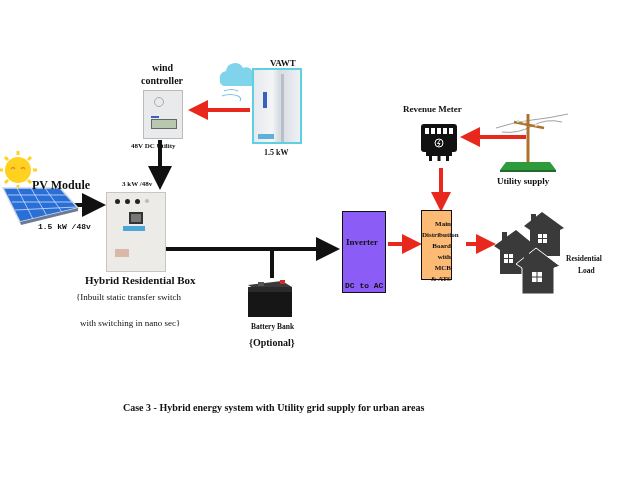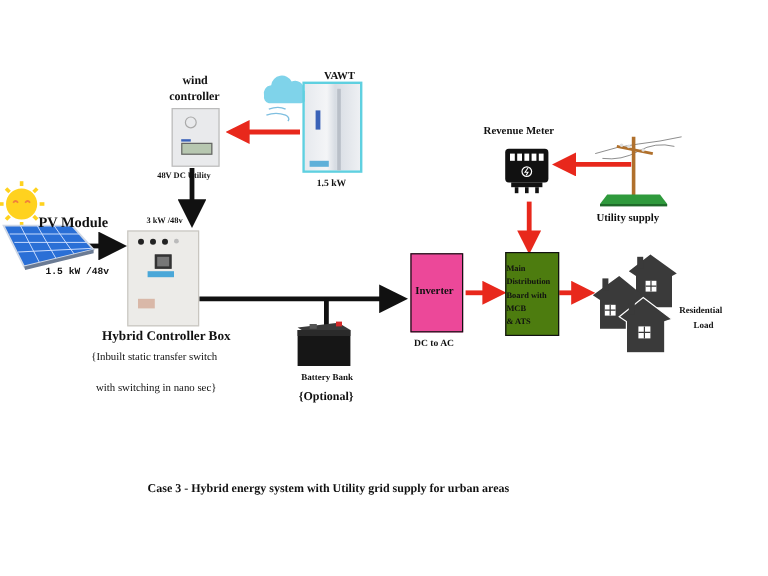--- a/index.html
+++ b/index.html
@@ -102,43 +102,43 @@
   <span class="lbl" style="left:62px;top:2px;font-size:7px;">3 kW /48v</span>
   <div class="abs" style="left:46px;top:14px;width:60px;height:80px;background:#ecebe8;border:1px solid #c9c6c0;box-sizing:border-box;">
     <div class="abs" style="left:8px;top:6px;width:5px;height:5px;border-radius:50%;background:#222;"></div>
     <div class="abs" style="left:18px;top:6px;width:5px;height:5px;border-radius:50%;background:#222;"></div>
     <div class="abs" style="left:28px;top:6px;width:5px;height:5px;border-radius:50%;background:#222;"></div>
     <div class="abs" style="left:38px;top:6px;width:4px;height:4px;border-radius:50%;background:#bbb;"></div>
     <div class="abs" style="left:22px;top:19px;width:14px;height:12px;background:#777;border:2px solid #333;box-sizing:border-box;"></div>
     <div class="abs" style="left:16px;top:33px;width:22px;height:5px;background:#4aa7d8;"></div>
     <div class="abs" style="left:8px;top:56px;width:14px;height:8px;background:#d9b8a8;"></div>
   </div>
-  <span class="lbl" style="left:25px;top:96px;font-size:11px;">Hybrid Controller Box</span>
+  <span class="lbl" style="left:25px;top:96px;font-size:11px;">Hybrid Residential Box</span>
   <span class="lbl" style="left:16px;top:114px;font-size:9px;font-weight:normal;">{Inbuilt static transfer switch</span>
   <span class="lbl" style="left:20px;top:140px;font-size:9px;font-weight:normal;">with switching in nano sec}</span>
 </div>
 
-<div class="abs" style="left:240px;top:263px;width:80px;height:80px;">
+<div class="abs" style="left:240px;top:275px;width:80px;height:80px;">
   <svg width="80" height="46">
     <polygon points="8,10 42,6 52,12 18,16" fill="#3a3a3a"></polygon>
     <rect x="8" y="12" width="44" height="30" fill="#161616"></rect>
     <rect x="8" y="12" width="44" height="5" fill="#2a2a2a"></rect>
     <rect x="18" y="7" width="6" height="4" fill="#555"></rect>
     <rect x="40" y="5" width="5" height="4" fill="#d42a2a"></rect>
   </svg>
   <span class="lbl" style="left:11px;top:47px;font-size:7.5px;">Battery Bank</span>
   <span class="lbl" style="left:9px;top:62px;font-size:10px;">{Optional}</span>
 </div>
 
-<div class="abs" style="left:342px;top:211px;width:44px;height:66px;border:1.5px solid #111;box-sizing:border-box;background:#ec4899;">
+<div class="abs" style="left:342px;top:211px;width:44px;height:82px;border:1.5px solid #111;box-sizing:border-box;background:#8b5cf6;">
   <span class="lbl" style="left:3px;top:25px;font-size:9px;">Inverter</span>
 </div>
-<span class="lbl" style="left:345px;top:281px;font-size:8px;">DC to AC</span>
-
-<div class="abs" style="left:421px;top:210px;width:45px;height:70px;border:1.5px solid #111;box-sizing:border-box;background:#4d7c0f;text-align:left;font-weight:bold;font-size:7px;line-height:11px;padding-top:8px;">
+<span class="lbl" style="left:345px;top:281px;font-size:8px;font-family:Liberation Mono, monospace;">DC to AC</span>
+
+<div class="abs" style="left:421px;top:210px;width:31px;height:70px;border:1.5px solid #111;box-sizing:border-box;background:#fdba74;text-align:right;font-weight:bold;font-size:7px;line-height:11px;padding-top:8px;">
   <div>Main</div>
   <div>Distribution</div>
   <div>Board with</div>
   <div>MCB</div>
   <div>&amp; ATS</div>
 </div>
 
 <div class="abs" style="left:400px;top:104px;width:80px;height:66px;">
   <span class="lbl" style="left:3px;top:0px;font-size:9px;">Revenue Meter</span>
   <svg width="80" height="56" style="top:12px;">

